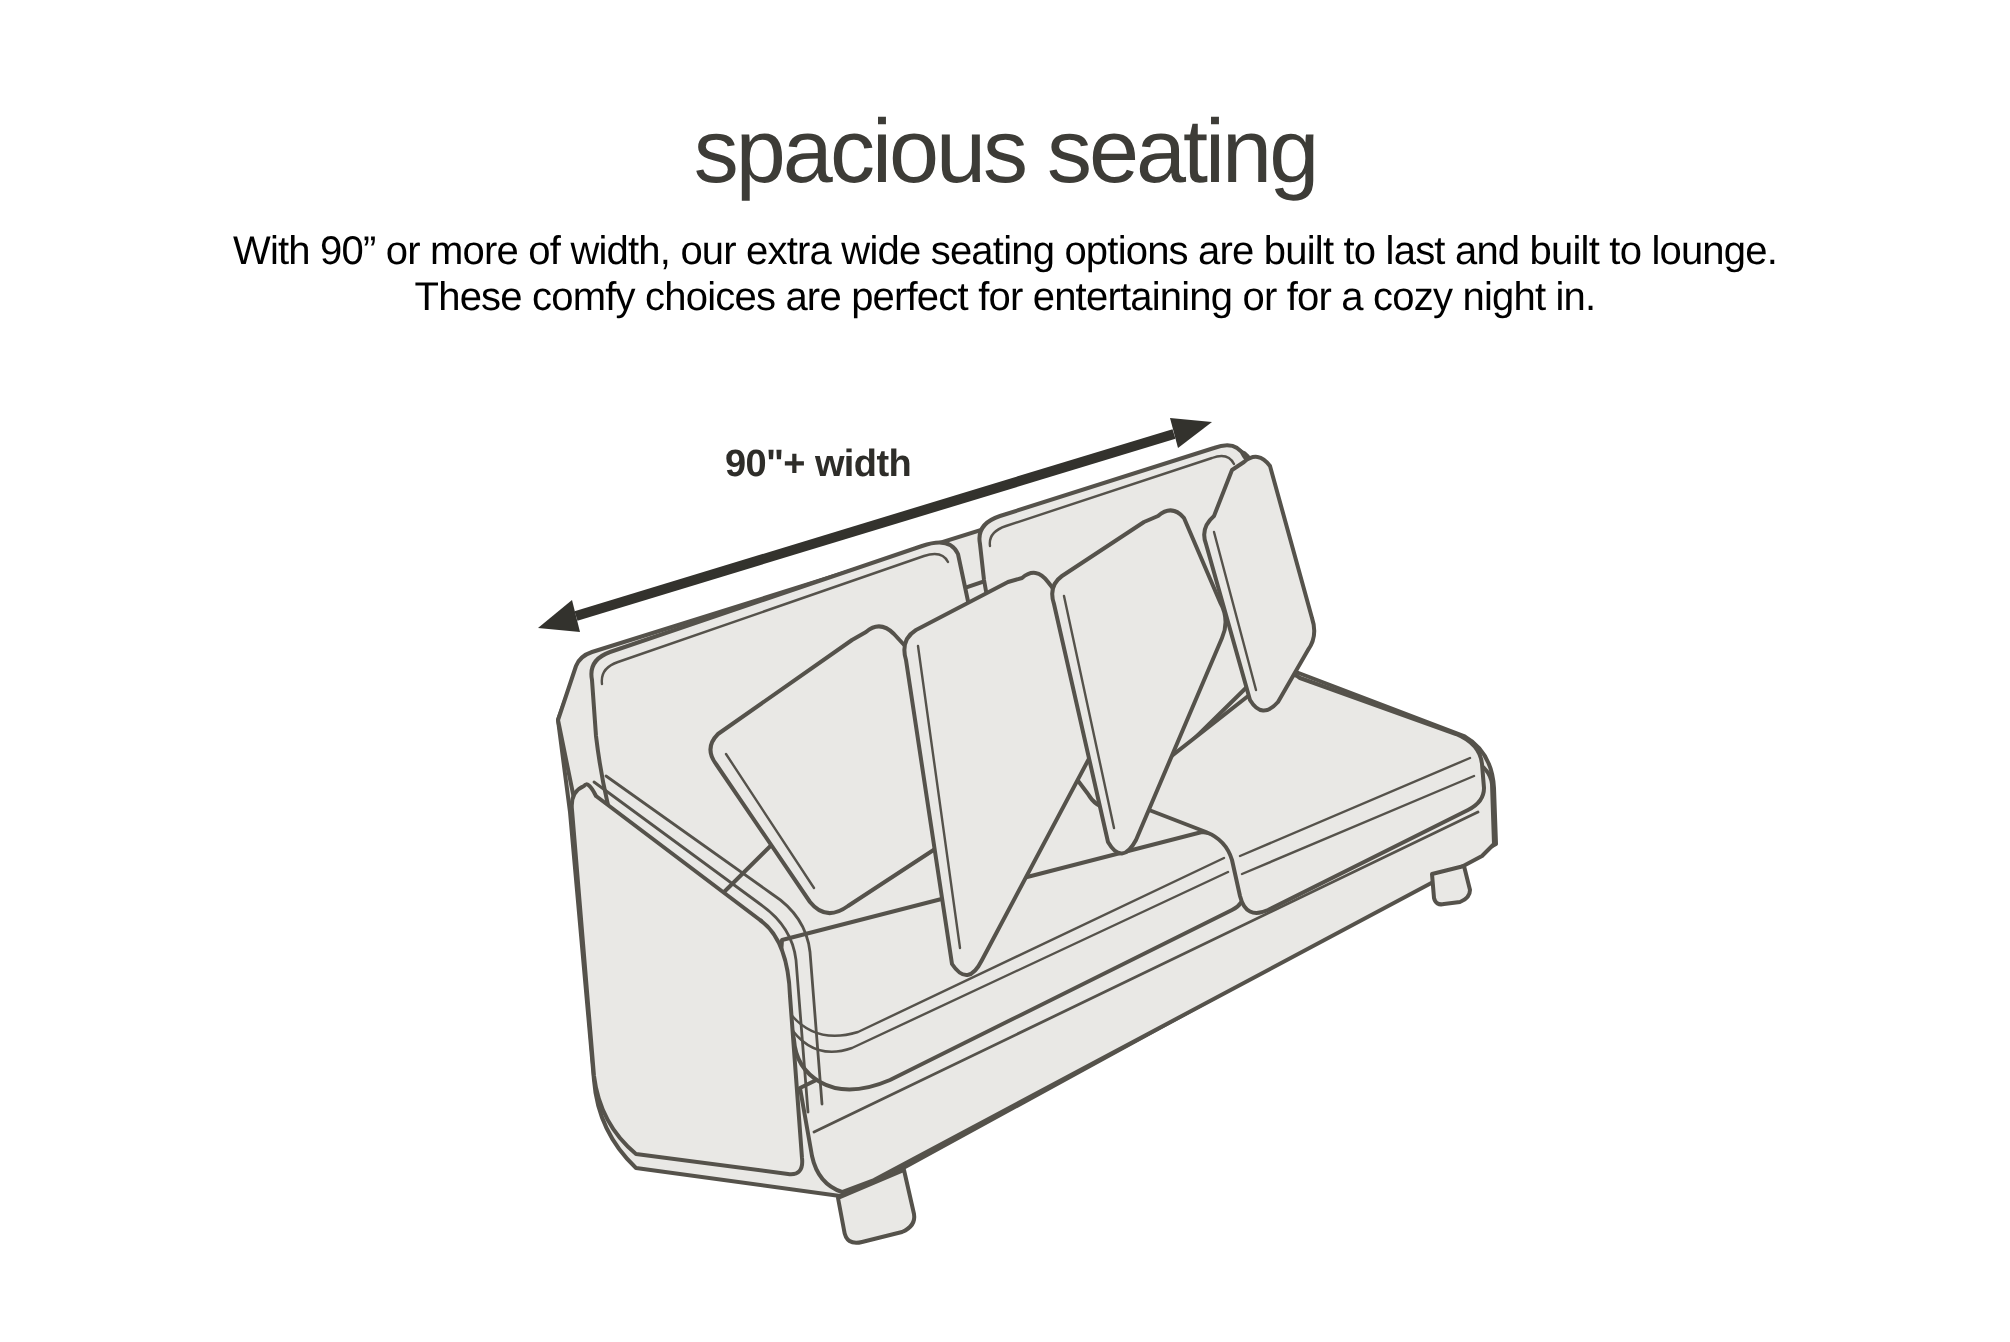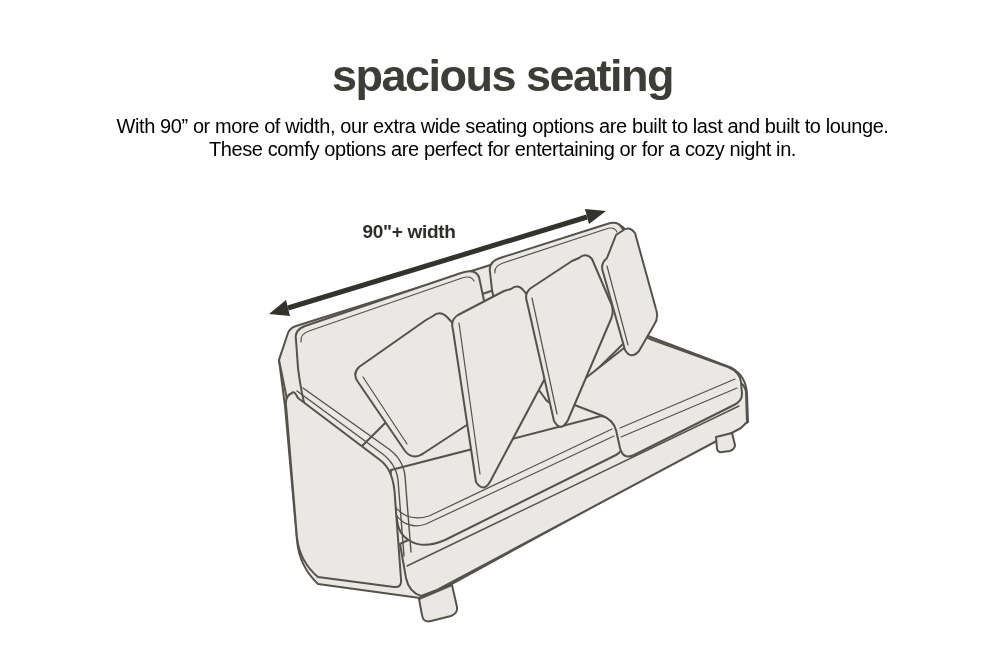--- a/index.html
+++ b/index.html
@@ -16,21 +16,21 @@
   }
   .header {
     position: absolute;
     top: 52px; left: 0;
     width: 100%;
     text-align: center;
   }
   .page-title {
     margin: 0;
     font-size: 45px;
-    font-weight: 700;
+    font-weight: 400;
     letter-spacing: -1.5px;
     line-height: 48px;
     color: #3d3c37;
   }
   .subtitle {
     margin: 15px auto 0;
     width: 860px;
     font-size: 20px;
     line-height: 23px;
     letter-spacing: -0.4px;
@@ -49,21 +49,21 @@
 </style>
 </head>
 <body>
 
 <div class="stage">
 
   <div class="header">
     <h1 class="page-title">spacious seating</h1>
     <div class="subtitle">
       <div>With 90” or more of width, our extra wide seating options are built to last and built to lounge.</div>
-      <div>These comfy options are perfect for entertaining or for a cozy night in.</div>
+      <div>These comfy choices are perfect for entertaining or for a cozy night in.</div>
     </div>
   </div>
 
   <svg class="diagram-svg" width="1005" height="671" viewBox="0 0 1005 671" xmlns="http://www.w3.org/2000/svg">
 
     <g stroke-width="2" stroke-linejoin="round" stroke-linecap="round" stroke="#55524b" fill="#e9e8e5">
 
       <path d="M 279,360 L 289,332 L 618,224 Q 636,236 638,298 L 648,336 L 732,368 Q 746,376 747,394 L 748,422 L 437,592 L 420,598 L 318,584 Q 299,566 297,540 L 285,406 Z"></path>
 
       <path d="M 279,360 L 288,333 Q 290,328 296,326 L 615,226 Q 622,224 625,230 L 630,244 L 305,354 L 309,406 L 290,414 Z"></path>

